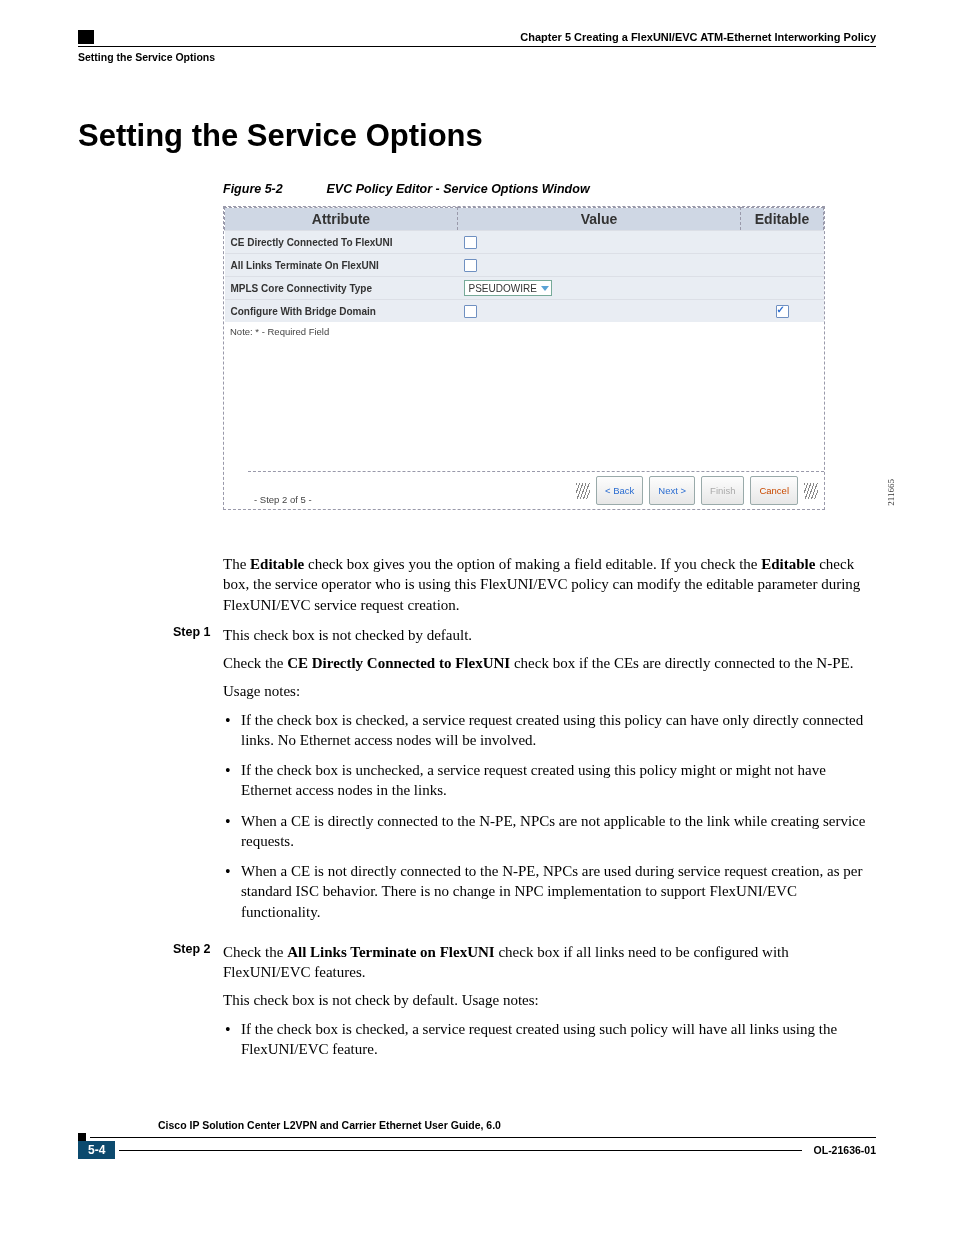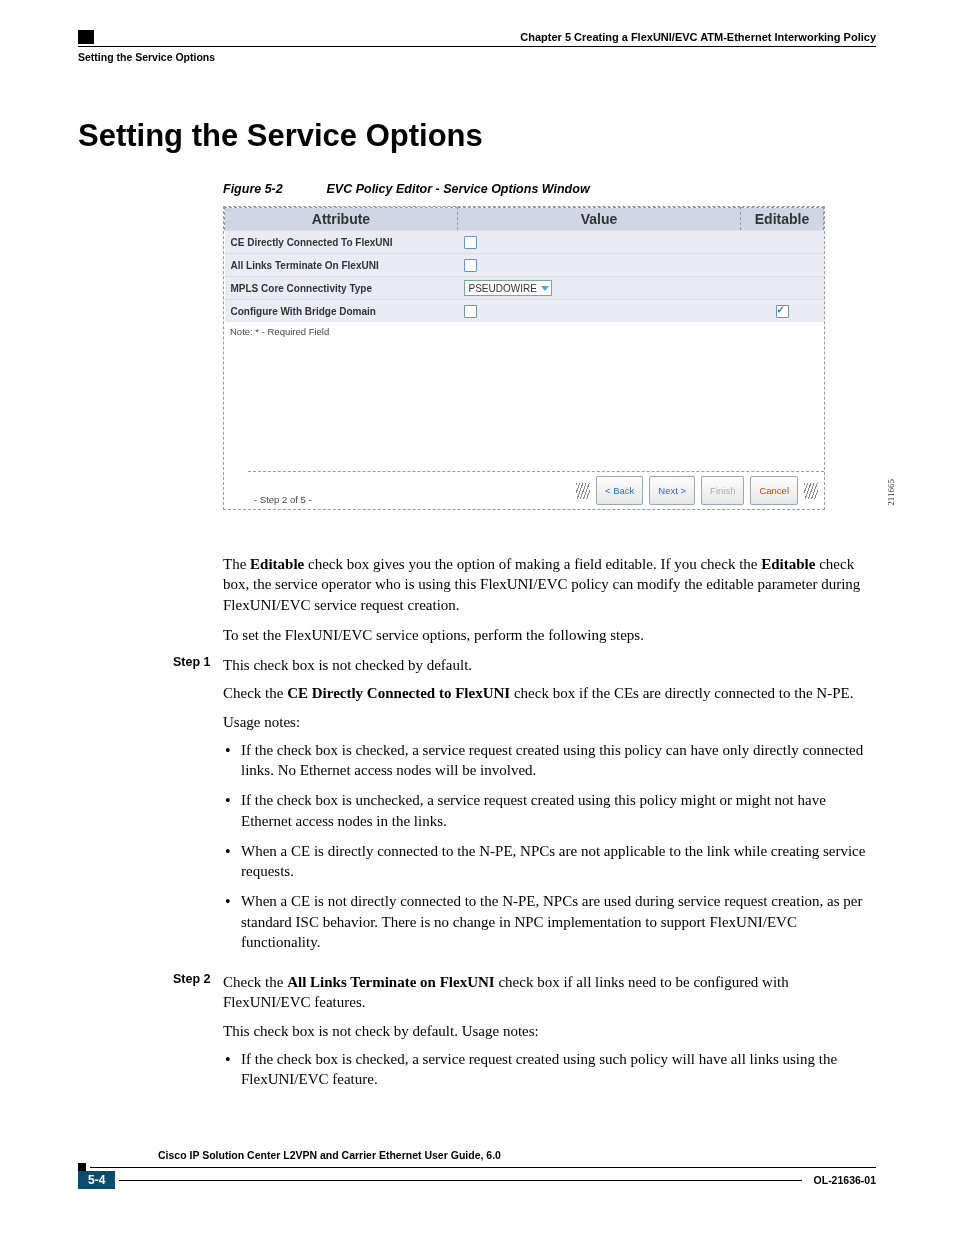--- a/index.html
+++ b/index.html
@@ -354,21 +354,20 @@
         </span>
       </div>
     </div>
     <span class="fig-id">211665</span>
   </div>
 
   <div class="body-text step-block">
     <p>
       <span>The </span><b>Editable</b><span> check box gives you the option of making a field editable. If you check the </span><b>Editable</b><span> check box, the service operator who is using this FlexUNI/EVC policy can modify the editable parameter during FlexUNI/EVC service request creation.</span>
     </p>
-    <p>To set the FlexUNI/EVC service options, perform the following steps.</p>
   </div>
 
   <div class="step-row">
     <div class="step-label">Step 1</div>
     <div class="step-body">
       <p>This check box is not checked by default.</p>
       <p>
         <span>Check the </span><b>CE Directly Connected to FlexUNI</b><span> check box if the CEs are directly connected to the N-PE.</span>
       </p>
       <p>Usage notes:</p>

